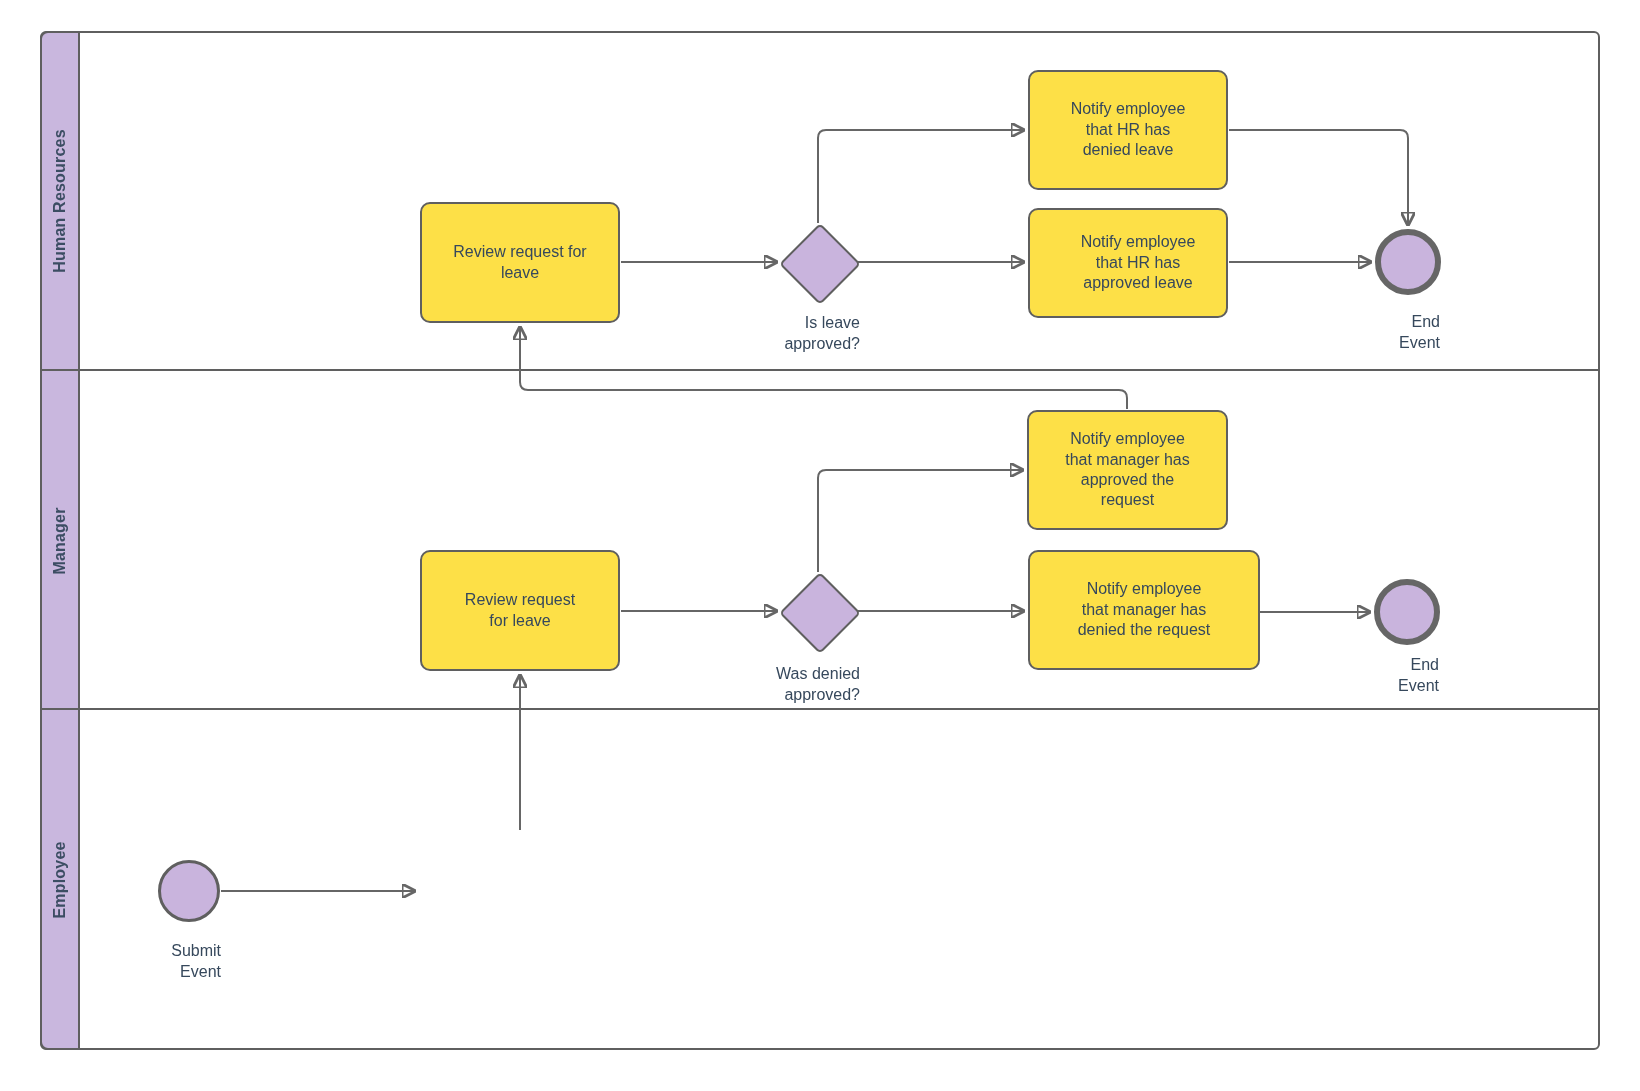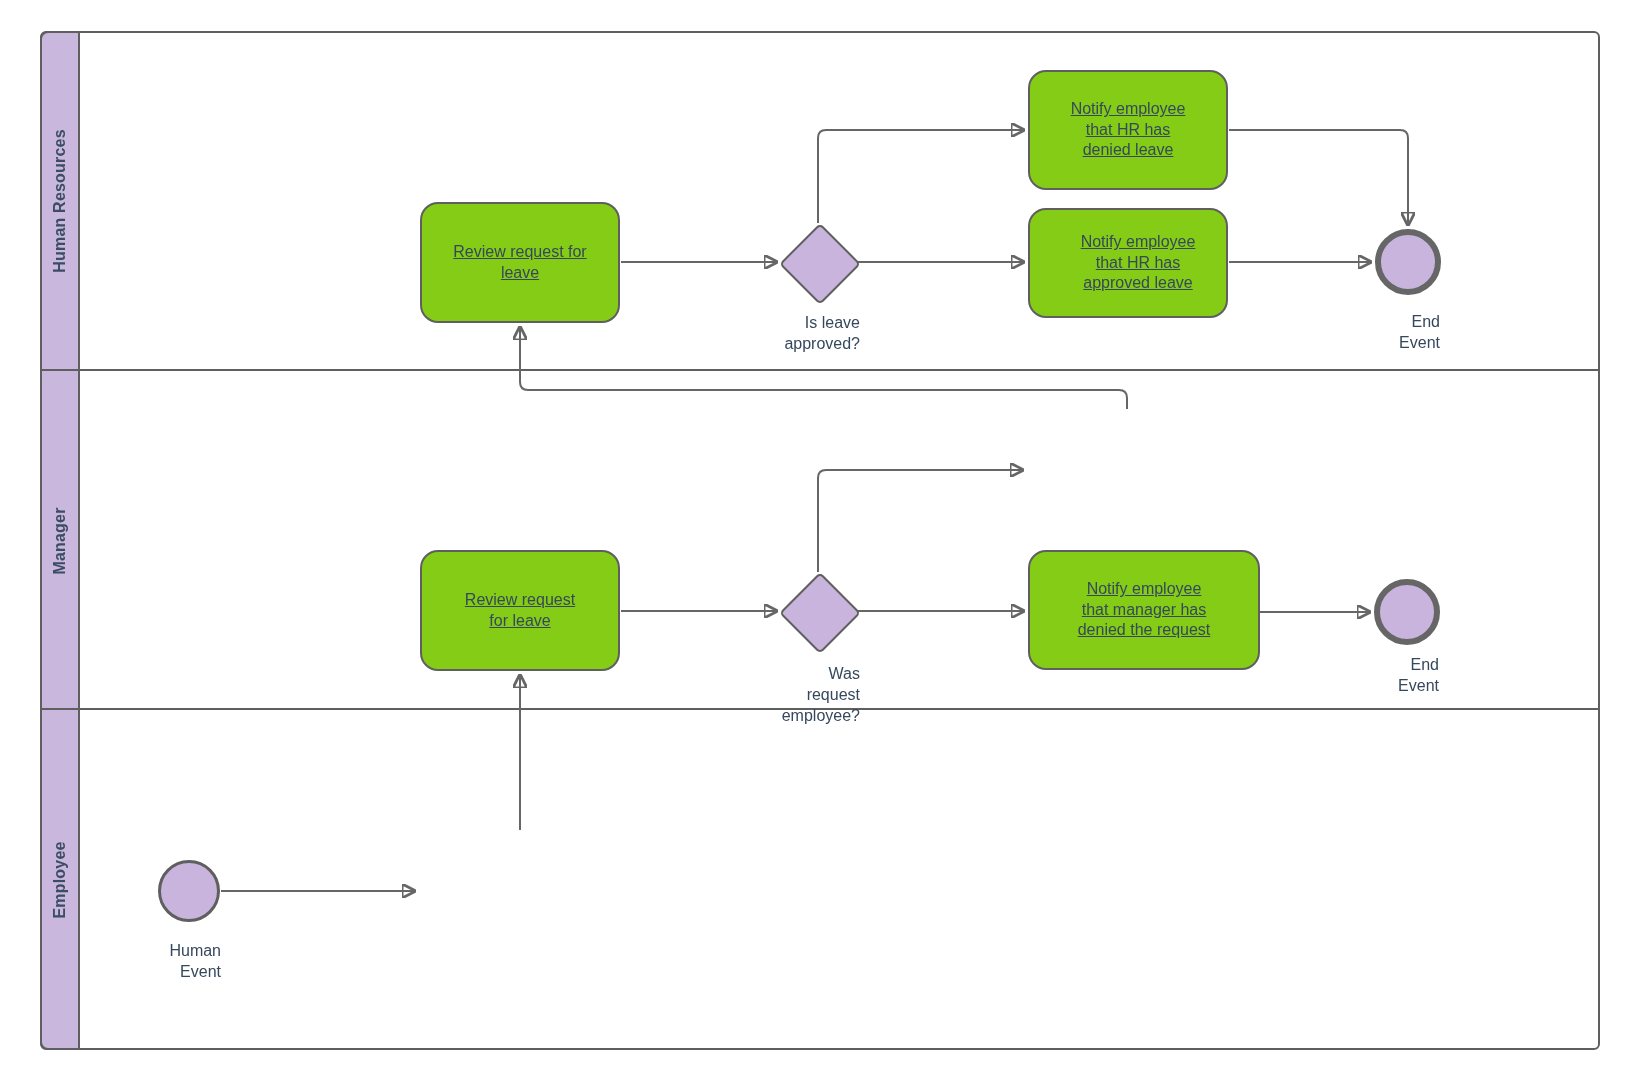--- a/index.html
+++ b/index.html
@@ -53,32 +53,31 @@
     transform: rotate(-90deg);
     white-space: nowrap;
     font-size: 16px;
     font-weight: bold;
     color: #3c4d63;
     letter-spacing: 0.2px;
   }
   
   .task {
     position: absolute;
-    background: #84cc16;
+    background: #fde047;
     border: 2px solid #5f5f5f;
-    border-radius: 18px;
+    border-radius: 10px;
     box-sizing: border-box;
     display: flex;
     align-items: center;
     justify-content: center;
     text-align: center;
     font-size: 16px;
     line-height: 1.28;
     color: #36485c;
-    text-decoration: underline;
   }
   .task span { display: inline-block; }
   .gateway {
     position: absolute;
     width: 54px; height: 54px;
     background: #c9b4dd;
     border: 2px solid #5f5f5f;
     border-radius: 5px;
     transform: rotate(45deg);
     box-sizing: content-box;
@@ -168,23 +167,26 @@
   <div class="task" style="left:1028px;top:208px;width:200px;height:110px;">
     <span style="max-width:130px;margin-left:20px;">Notify employee that HR has approved leave</span>
   </div>
   <div class="event end" style="left:1375px;top:229px;"></div>
   <div class="float-label" style="left:1376px;top:312px;width:64px;">End Event</div>
 
   <div class="task" style="left:420px;top:550px;width:200px;height:121px;">
     <span style="max-width:126px;">Review request for leave</span>
   </div>
   <div class="gateway" style="left:791px;top:584px;"></div>
-  <div class="float-label" style="left:776px;top:664px;width:84px;">Was request employee?</div>
+  <div class="float-label" style="left:776px;top:664px;width:84px;">Was denied approved?</div>
+  <div class="task" style="left:1027px;top:410px;width:201px;height:120px;">
+    <span style="max-width:140px;">Notify employee that manager has approved the request</span>
+  </div>
   <div class="task" style="left:1028px;top:550px;width:232px;height:120px;">
     <span style="max-width:142px;">Notify employee that manager has denied the request</span>
   </div>
   <div class="event end" style="left:1374px;top:579px;"></div>
   <div class="float-label" style="left:1375px;top:655px;width:64px;">End Event</div>
 
   <div class="event start" style="left:158px;top:860px;"></div>
-  <div class="float-label" style="left:157px;top:941px;width:64px;">Human Event</div>
+  <div class="float-label" style="left:157px;top:941px;width:64px;">Submit Event</div>
 
 </div>
 
 </body></html>

